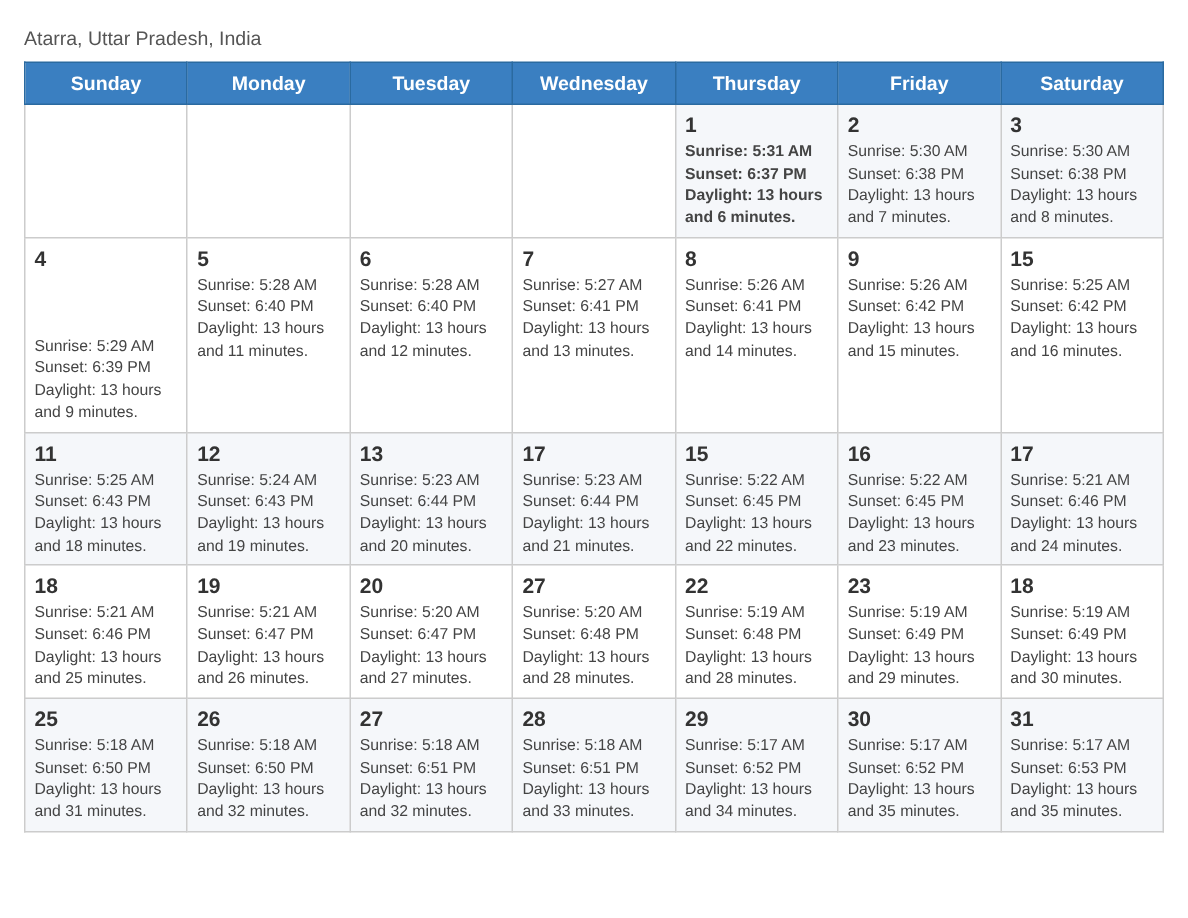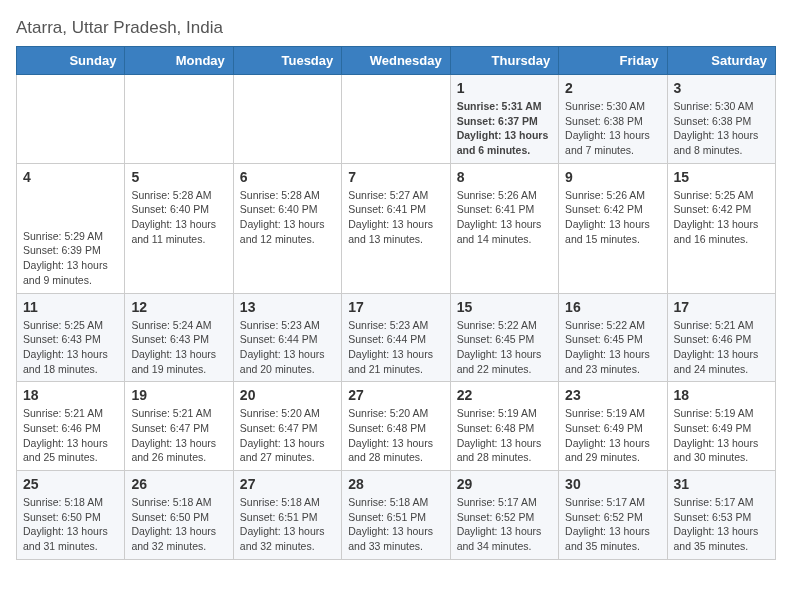--- a/index.html
+++ b/index.html
@@ -33,33 +33,33 @@
       height: 28px;
     }
     .title-block { text-align: right; }
     .month-title {
       font-size: 36px;
       font-weight: bold;
       color: #333;
       line-height: 1.1;
     }
     .location {
-      font-size: 17px;
+      font-size: 13px;
       color: #555;
       margin-top: 2px;
     }
     table {
       width: 100%;
       border-collapse: collapse;
       table-layout: fixed;
     }
     thead th {
       background: #3a7fc1;
       color: #fff;
-      text-align: right;
+      text-align: center;
       padding: 6px 8px;
       font-size: 13px;
       font-weight: bold;
       border: 1px solid #2a6aa0;
     }
     tbody td {
       border: 1px solid #ccc;
       vertical-align: top;
       padding: 5px 6px;
       font-size: 11px;

